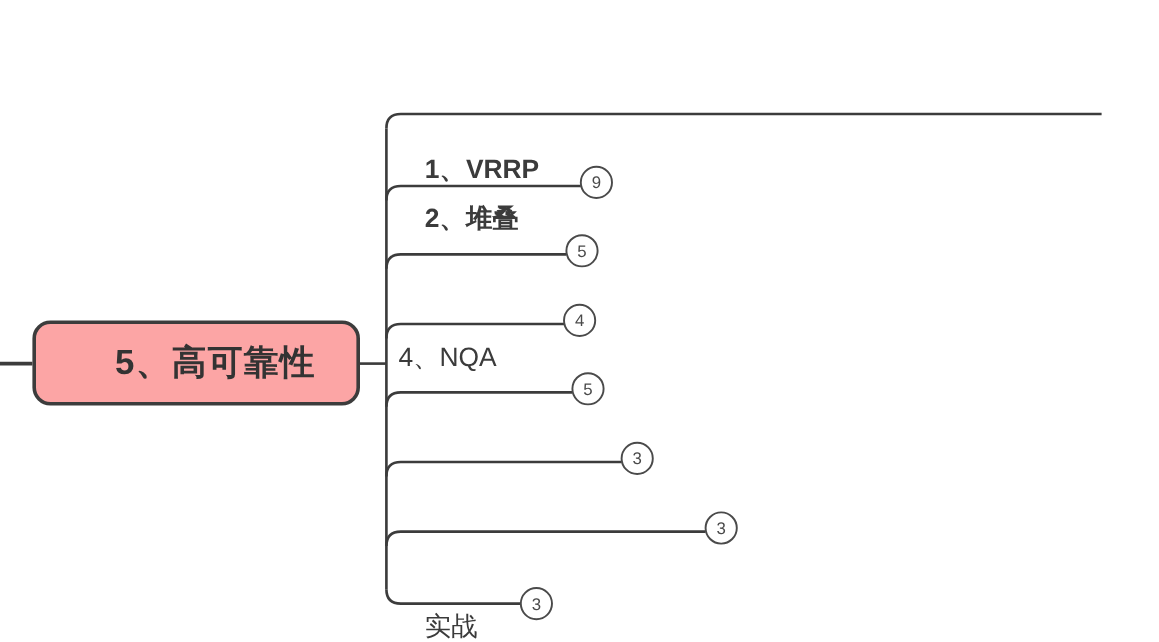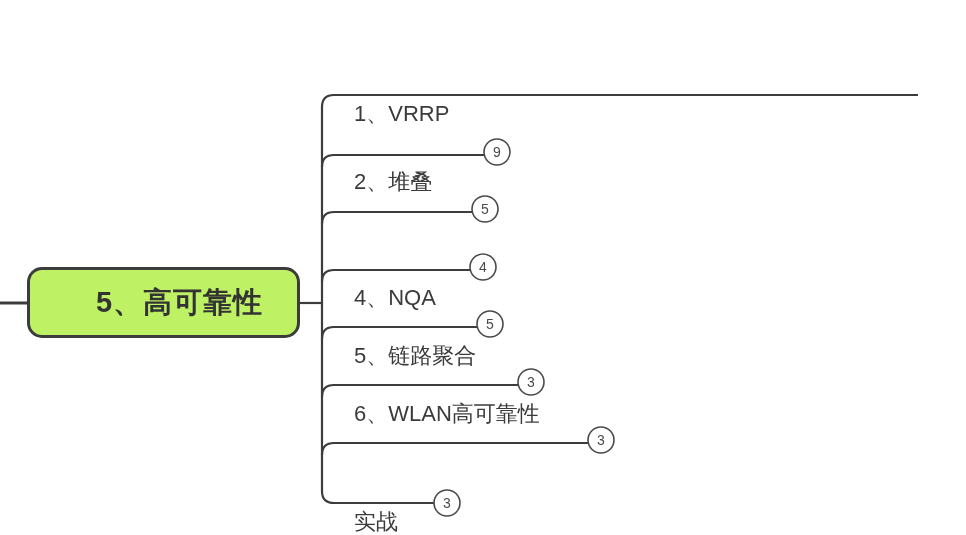--- a/index.html
+++ b/index.html
@@ -37,21 +37,21 @@
     font-family: "Liberation Sans", "DejaVu Sans", sans-serif;
     white-space: pre-wrap;
   }
   .root-node {
     position: absolute;
     left: 27px;
     top: 267px;
     width: 273px;
     height: 71px;
     box-sizing: border-box;
-    background: #bef264;
+    background: #fca5a5;
     border: 3px solid #3c3c3c;
     border-radius: 15px;
     display: flex;
     align-items: center;
     justify-content: center;
     padding-left: 32px;
   }
   .root-label {
     font-size: 29px;
     font-weight: bold;
@@ -123,20 +123,18 @@
     <path class="stroke-line" d="M 322 491 Q 322 503 334 503 L 434 503" stroke-width="2.2"></path>
     <circle class="badge-circle" cx="447" cy="503" r="13"></circle>
     <text class="badge-num" x="447" y="508" text-anchor="middle">3</text>
   </svg>
 
 
   <div class="root-node">
     <span class="root-label">5、高可靠性</span>
   </div>
 
-  <div class="branch-label" style="left:354px; top:99px;">1、VRRP</div>
-  <div class="branch-label" style="left:354px; top:167px;">2、堆叠</div>
-  <div class="branch-label" style="left:354px; top:283px;">4、NQA</div>
-  <div class="branch-label" style="left:354px; top:341px;">5、链路聚合</div>
-  <div class="branch-label" style="left:354px; top:399px;">6、WLAN高可靠性</div>
+  <div class="branch-label" style="left:354px; top:126px;font-weight:bold;">1、VRRP</div>
+  <div class="branch-label" style="left:354px; top:167px;font-weight:bold;">2、堆叠</div>
+  <div class="branch-label" style="left:332px; top:283px;">4、NQA</div>
   <div class="branch-label" style="left:354px; top:459px;margin-top:48px;">实战</div>
 
 </div>
 
 </body></html>

